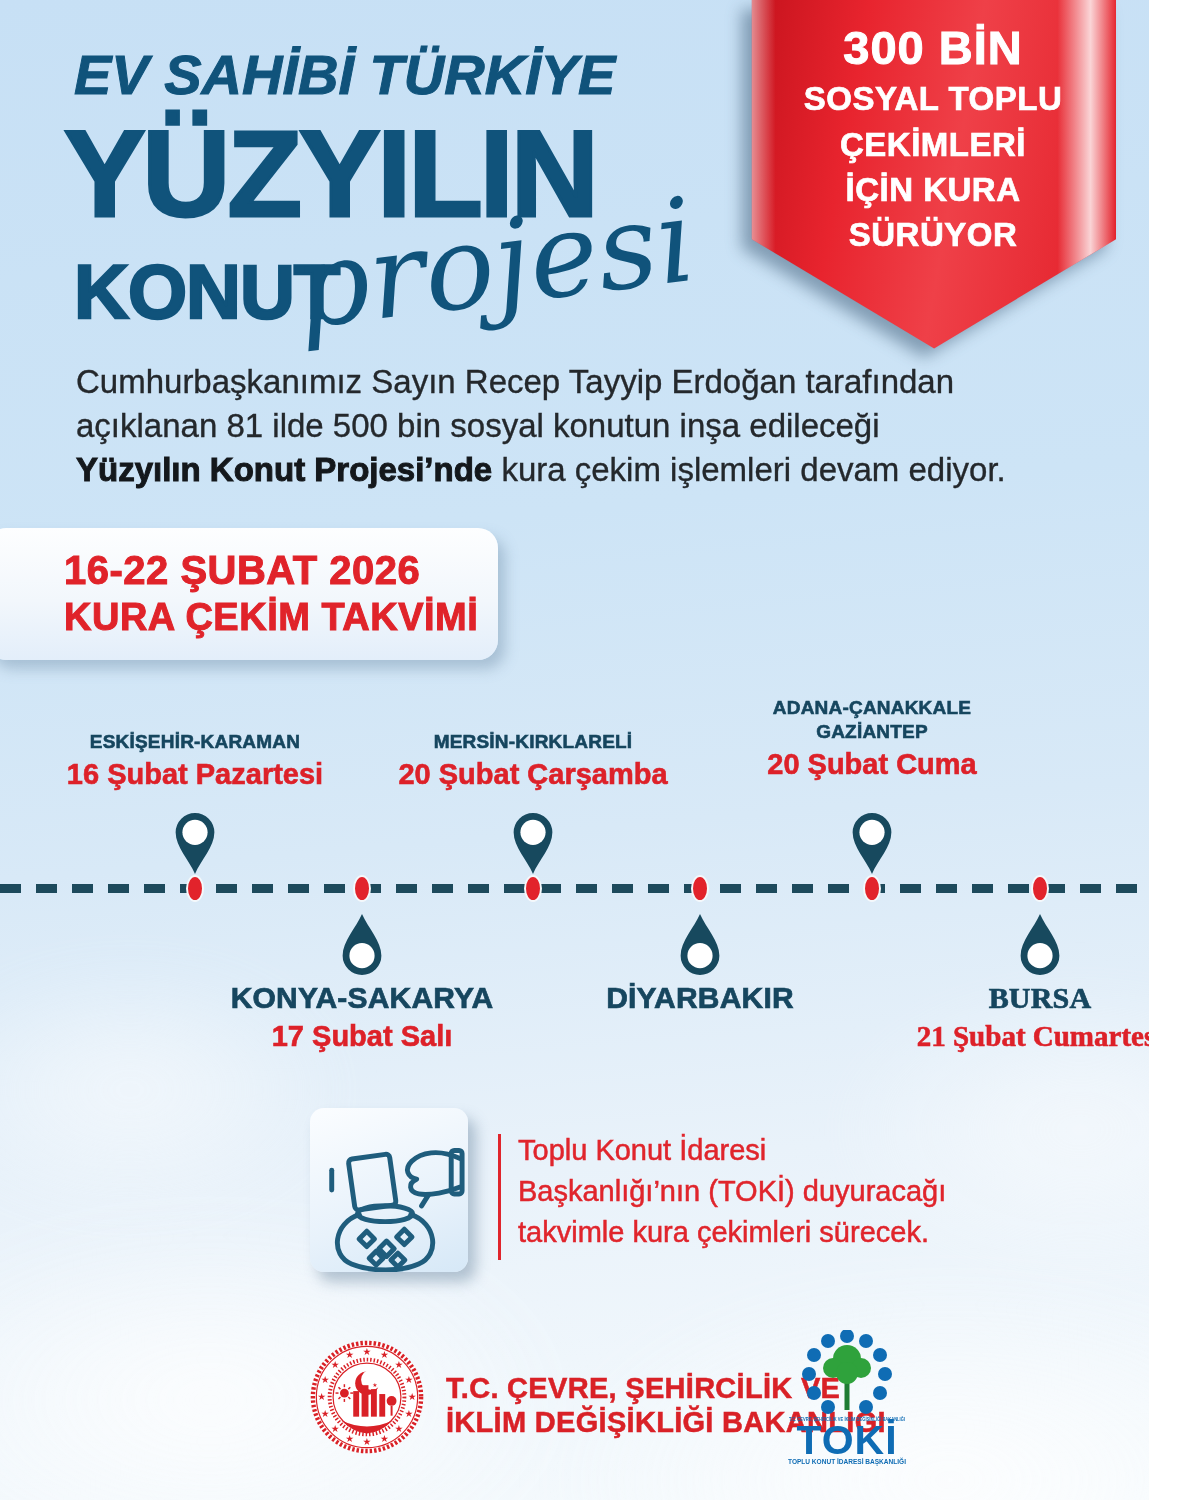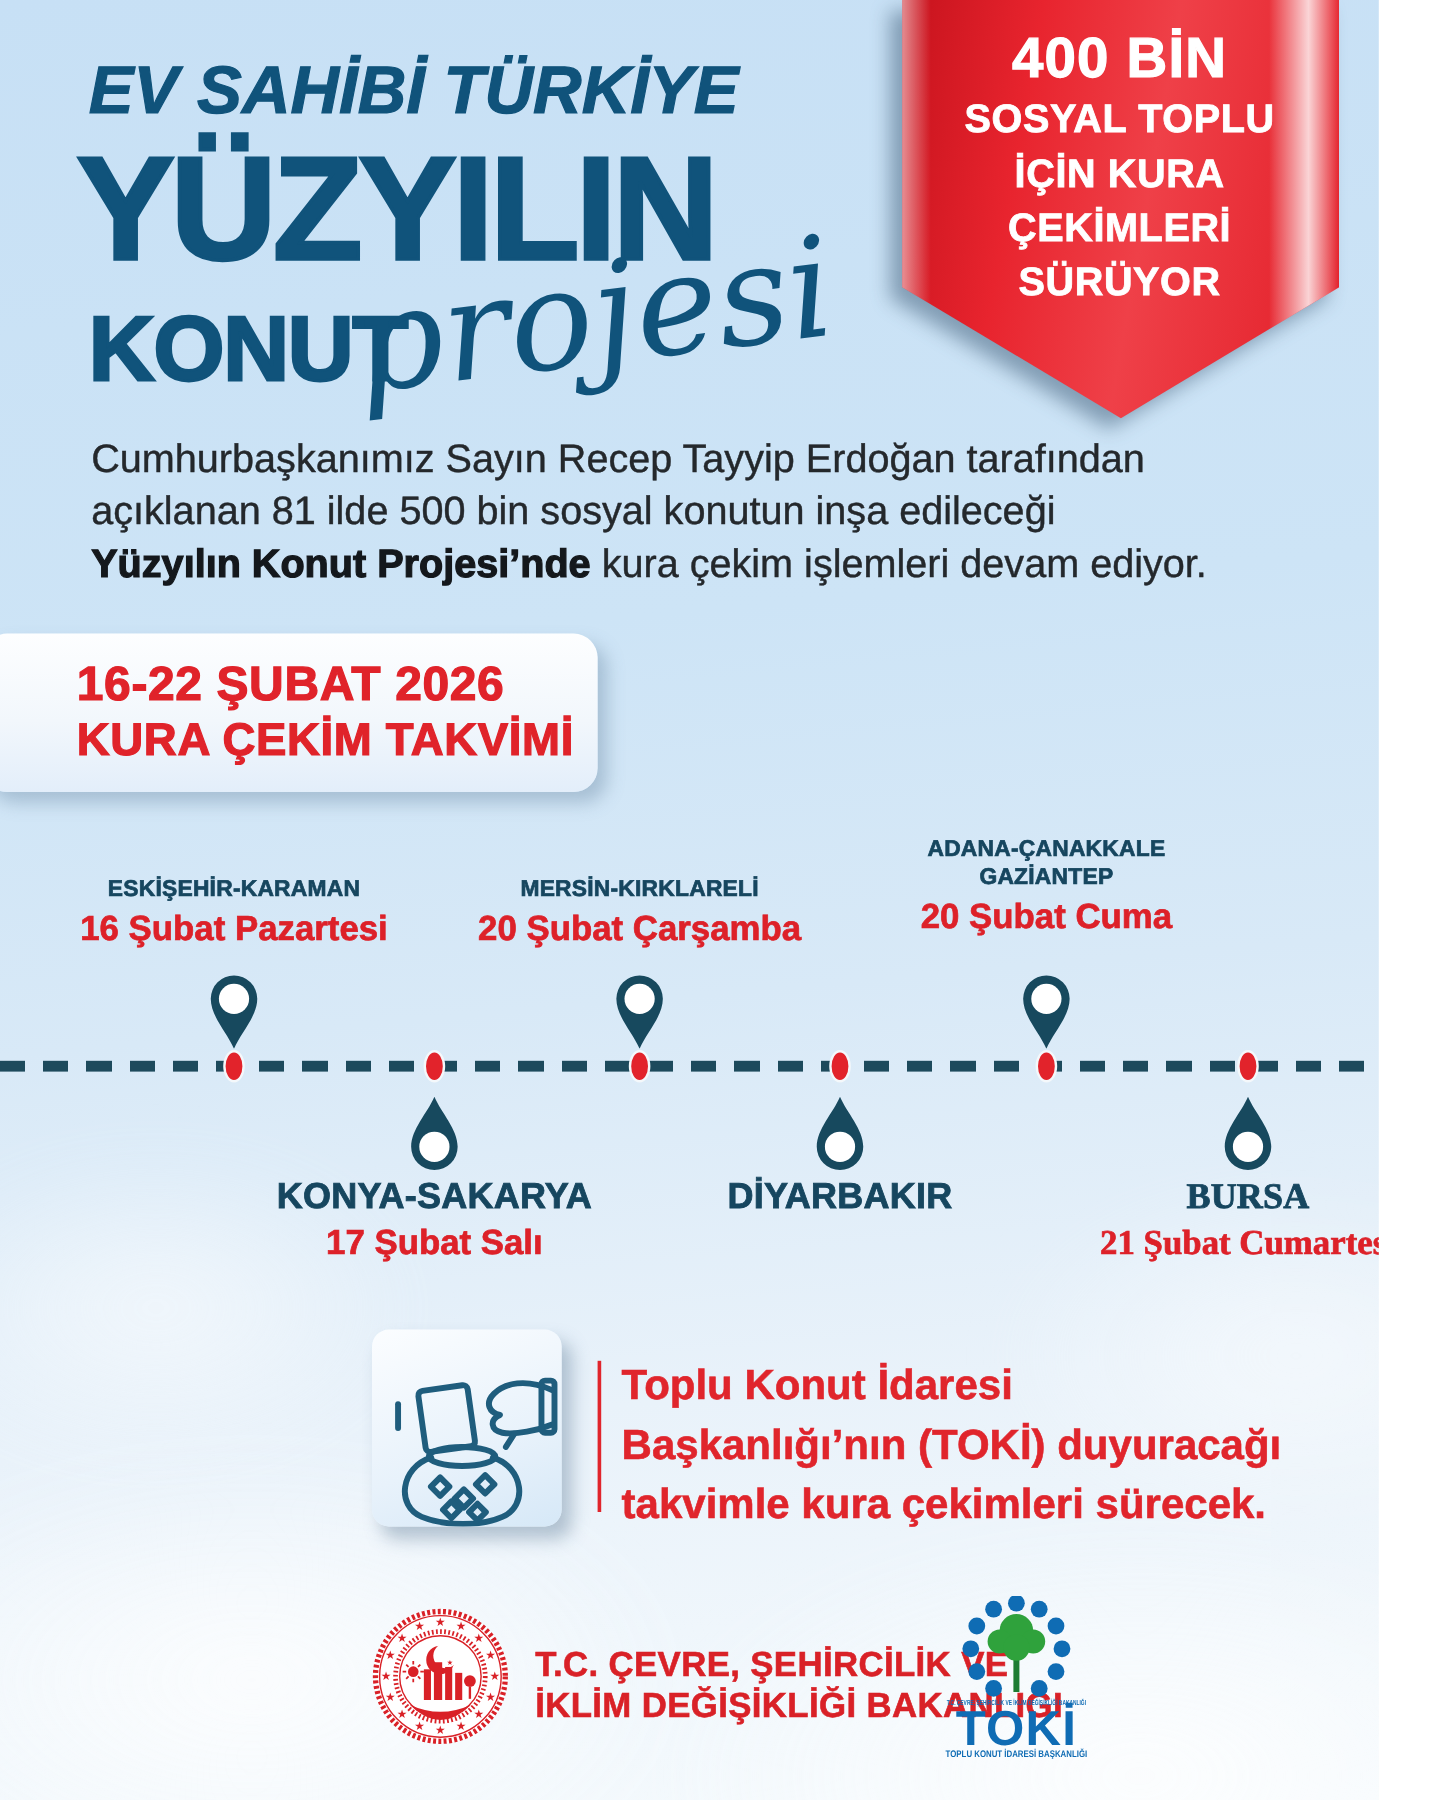--- a/index.html
+++ b/index.html
@@ -58,21 +58,21 @@
   .evt{position:absolute;transform:translateX(-50%);text-align:center;white-space:nowrap;}
   .evt-city-sm{font-size:19px;font-weight:bold;color:#16465f;letter-spacing:.2px;-webkit-text-stroke:.6px #16465f;line-height:1.25;}
   .evt-city-lg{font-size:30px;font-weight:bold;color:#16465f;letter-spacing:.2px;-webkit-text-stroke:.7px #16465f;line-height:1.2;}
   .evt-date{font-size:29px;font-weight:bold;color:#dd2129;margin-top:3px;-webkit-text-stroke:.6px #dd2129;line-height:1.2;}
 
   
   .note-box{position:absolute;left:310px;top:1108px;width:158px;height:164px;border-radius:14px;
     background:linear-gradient(160deg,#fbfdff 0%,#e8f2fb 60%,#d6e8f7 100%);
     box-shadow:8px 10px 14px rgba(80,110,140,.38);}
   .note-divider{position:absolute;left:498px;top:1134px;width:3px;height:126px;background:#e0252c;}
-  .note-text{position:absolute;left:518px;top:1130px;font-size:35px;font-weight:bold;color:#e0252c;
+  .note-text{position:absolute;left:518px;top:1130px;font-size:29px;font-weight:normal;color:#e0252c;
     line-height:1.42;-webkit-text-stroke:.5px #e0252c;white-space:nowrap;}
 
   
   .ministry-emblem{position:absolute;left:308px;top:1338px;width:118px;height:118px;}
   .ministry-name{position:absolute;left:446px;top:1372px;font-size:29px;font-weight:bold;color:#d92127;
     line-height:1.16;letter-spacing:.3px;-webkit-text-stroke:.5px #d92127;white-space:nowrap;}
   .toki-logo{position:absolute;left:782px;top:1330px;width:130px;height:138px;}
 </style>
 </head>
 <body>
@@ -84,24 +84,24 @@
   <div class="cloud c2"></div>
 
   <div class="tagline">EV SAHİBİ TÜRKİYE</div>
   <div class="title-big">YÜZYILIN</div>
   <div class="title-word">KONUT</div>
   <div class="title-script">projesi</div>
 
   <div class="badge">
     <div class="badge-shape"></div>
     <div class="badge-text">
-      <div class="badge-l1">400 BİN</div>
+      <div class="badge-l1">300 BİN</div>
       <div class="badge-ln">SOSYAL TOPLU</div>
+      <div class="badge-ln">ÇEKİMLERİ</div>
       <div class="badge-ln">İÇİN KURA</div>
-      <div class="badge-ln">ÇEKİMLERİ</div>
       <div class="badge-ln">SÜRÜYOR</div>
     </div>
   </div>
 
   <div class="intro">
     <div class="row">Cumhurbaşkanımız Sayın Recep Tayyip Erdoğan tarafından</div>
     <div class="row">açıklanan 81 ilde 500 bin sosyal konutun inşa edileceği</div>
     <div class="row"><b>Yüzyılın Konut Projesi’nde</b><span> kura çekim işlemleri devam ediyor.</span></div>
   </div>
 

